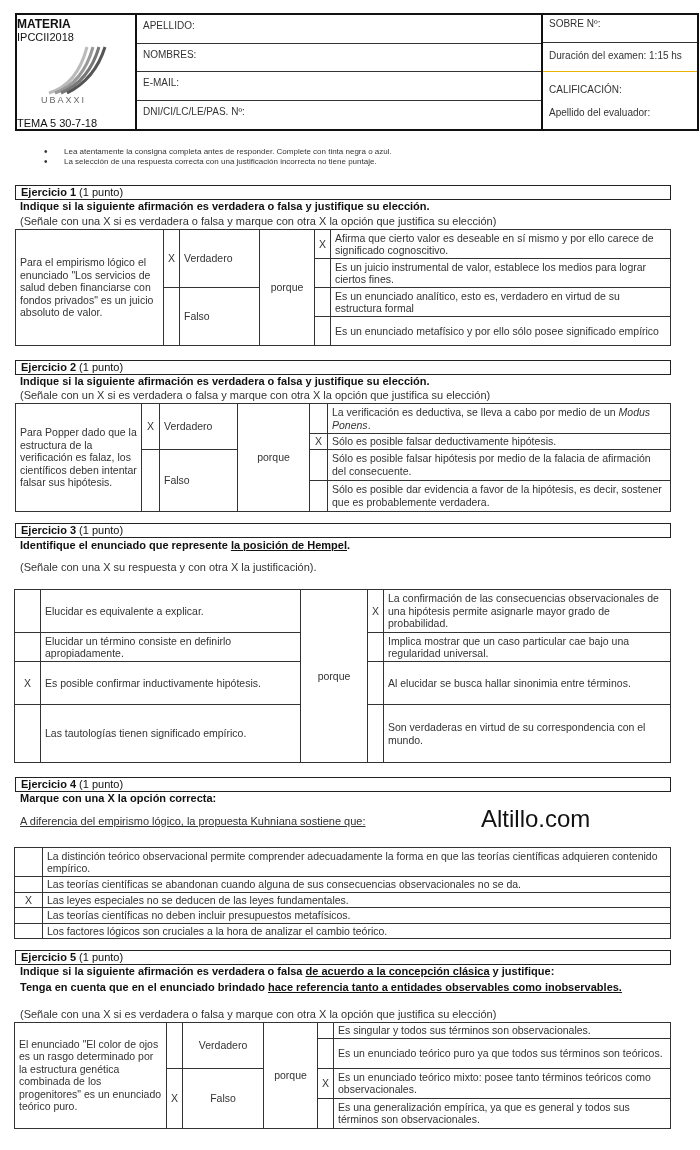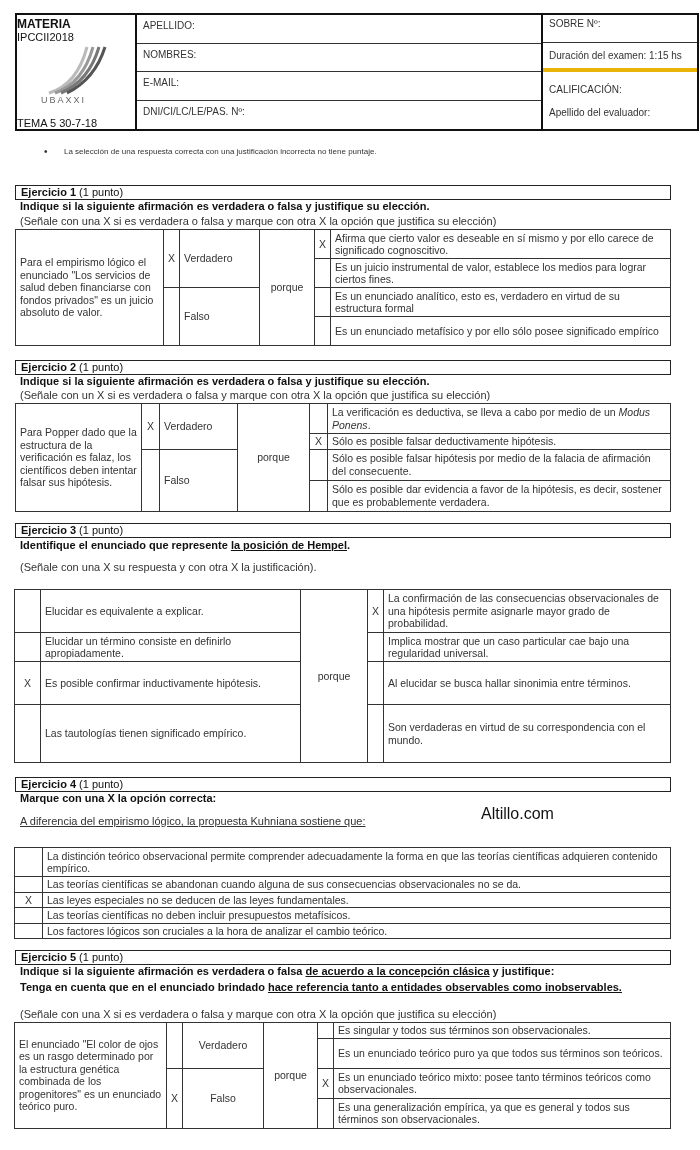--- a/index.html
+++ b/index.html
@@ -12,38 +12,38 @@
   .hdr .mat { font-weight: bold; font-size: 12px; margin-top: 2px; }
   .hdr .code { font-size: 11px; }
   .hdr .logo { position: absolute; left: 30px; top: 30px; width: 60px; height: 50px; }
   .hdr .ubaxxi { position: absolute; left: 0; width: 116px; top: 80px; font-size: 9px; letter-spacing: 2px; color: #666; margin-left: 24px; }
   .hdr .tema { position: absolute; left: 0; width: 116px; top: 102px; font-size: 11px; }
   .hdr .mid { position: absolute; left: 120px; top: 0; width: 406px; height: 114px; border-right: 2px solid #111; }
   .hdr .mid .row { height: 28.5px; border-bottom: 1px solid #333; font-size: 10px; padding: 5px 0 0 6px; color: #333; }
   .hdr .mid .row:last-child { border-bottom: none; }
   .hdr .right { position: absolute; left: 526px; top: 0; width: 154px; height: 114px; font-size: 10px; color: #333; }
   .hdr .right .r1 { height: 28px; border-bottom: 1px solid #333; padding: 3px 0 0 6px; }
-  .hdr .right .r2 { height: 29px; border-bottom: 4px solid #eab308; padding: 7px 0 0 6px; }
+  .hdr .right .r2 { height: 29px; border-bottom: 1px solid #eab308; padding: 7px 0 0 6px; }
   .hdr .right .r3 { padding: 12px 0 0 6px; }
   .hdr .right .r4 { padding: 12px 0 0 6px; }
 
   .bullets { position: absolute; left: 44px; top: 147px; font-size: 8px; color: #333; line-height: 10px; }
   .bullets li { list-style: none; position: relative; padding-left: 20px; }
   .bullets li::before { content: "•"; position: absolute; left: 0; font-size: 10px; }
 
   .ex-title { position: absolute; left: 15px; width: 656px; height: 15px; border: 1px solid #222; font-size: 11px; padding-left: 5px; line-height: 13px; }
   .ex-title b { font-weight: bold; }
   .instr { position: absolute; left: 20px; font-size: 11px; font-weight: bold; }
   .sub { position: absolute; left: 20px; font-size: 11px; color: #333; }
   .u { text-decoration: underline; }
 
   table.grid { position: absolute; border-collapse: collapse; font-size: 10.5px; color: #333; }
   table.grid td { border: 1px solid #333; vertical-align: middle; padding: 1px 4px; line-height: 12.5px; }
   .c { text-align: center; }
-  .watermark { position: absolute; left: 481px; top: 805px; font-size: 16px; color: #111; }
+  .watermark { position: absolute; left: 481px; top: 805px; font-size: 24px; color: #111; }
 </style>
 </head>
 <body>
 
 <div class="hdr">
   <div class="left">
     <div class="mat">MATERIA</div>
     <div class="code">IPCCII2018</div>
     <svg class="logo" viewBox="0 0 60 50">
       <path d="M2 48 Q30 40 40 2" stroke="#bbb" stroke-width="3" fill="none"></path>
@@ -62,20 +62,21 @@
   </div>
   <div class="right">
     <div class="r1">SOBRE Nº:</div>
     <div class="r2">Duración del examen: 1:15   hs</div>
     <div class="r3">CALIFICACIÓN:</div>
     <div class="r4">Apellido del evaluador:</div>
   </div>
 </div>
 
 <ul class="bullets">
+  <li>Lea atentamente la consigna completa antes de responder. Complete con tinta negra o azul.</li>
   <li>La selección de una respuesta correcta con una justificación incorrecta no tiene puntaje.</li>
 </ul>
 
 <div class="ex-title" style="top:185px"><b>Ejercicio 1</b><span> (1 punto)</span></div>
 <div class="instr" style="top:200px">Indique si la siguiente afirmación es verdadera o falsa y justifique su elección.</div>
 <div class="sub" style="top:215px">(Señale con una X si es verdadera o falsa y marque con otra X la opción que justifica su elección)</div>
 <table class="grid" style="left:15px;top:229px;width:656px;height:117px">
   <colgroup>
       <col style="width:148px">
       <col style="width:15px">

